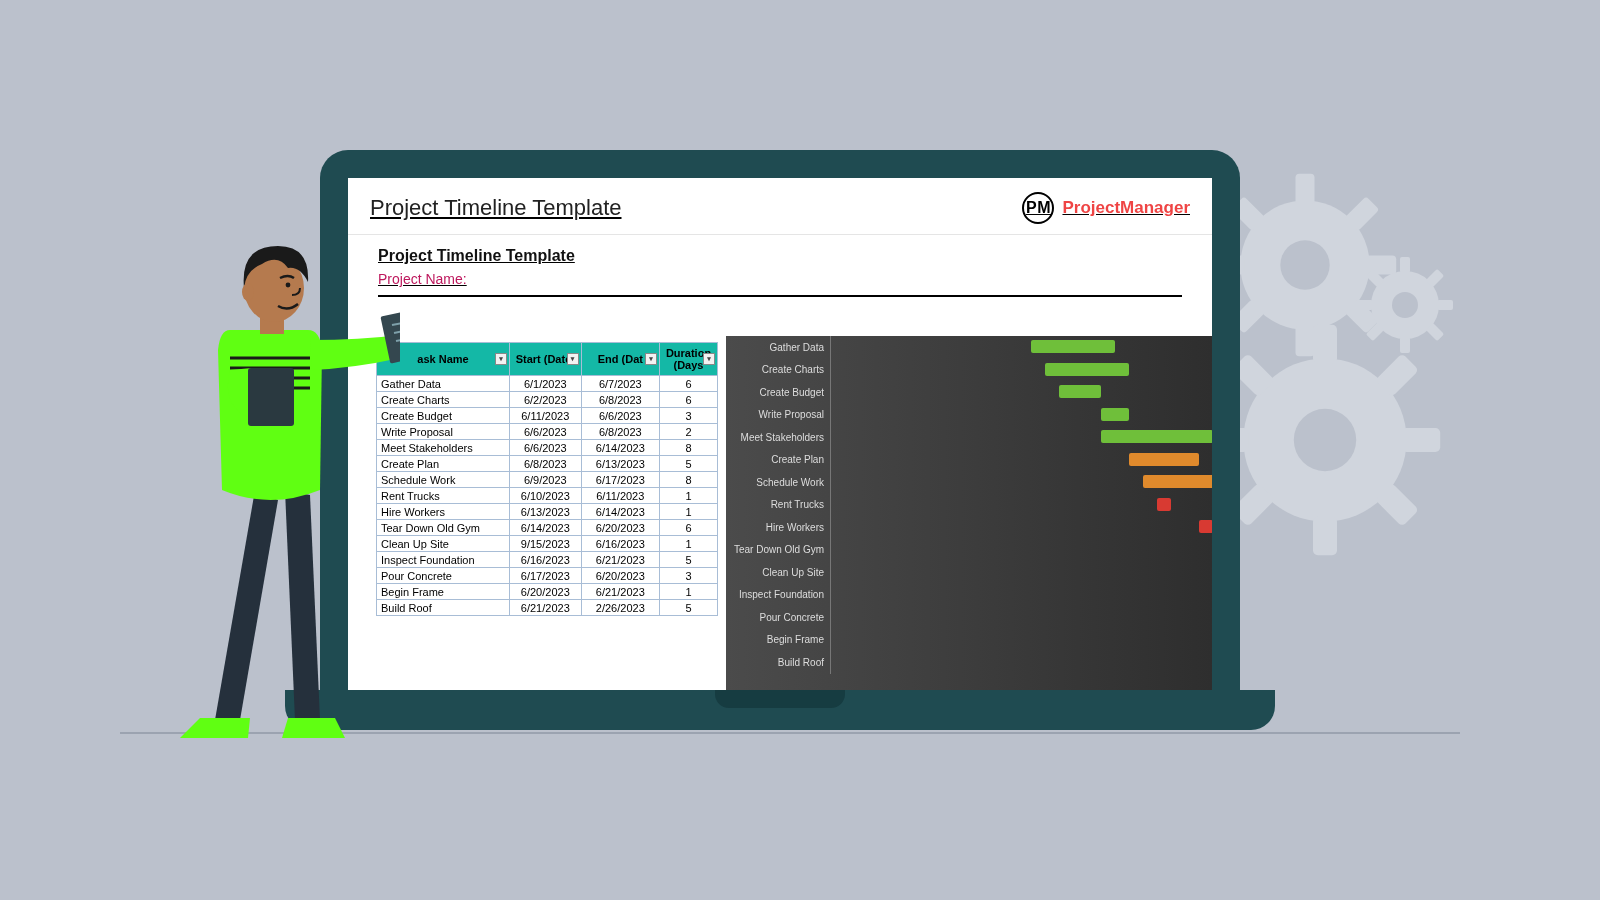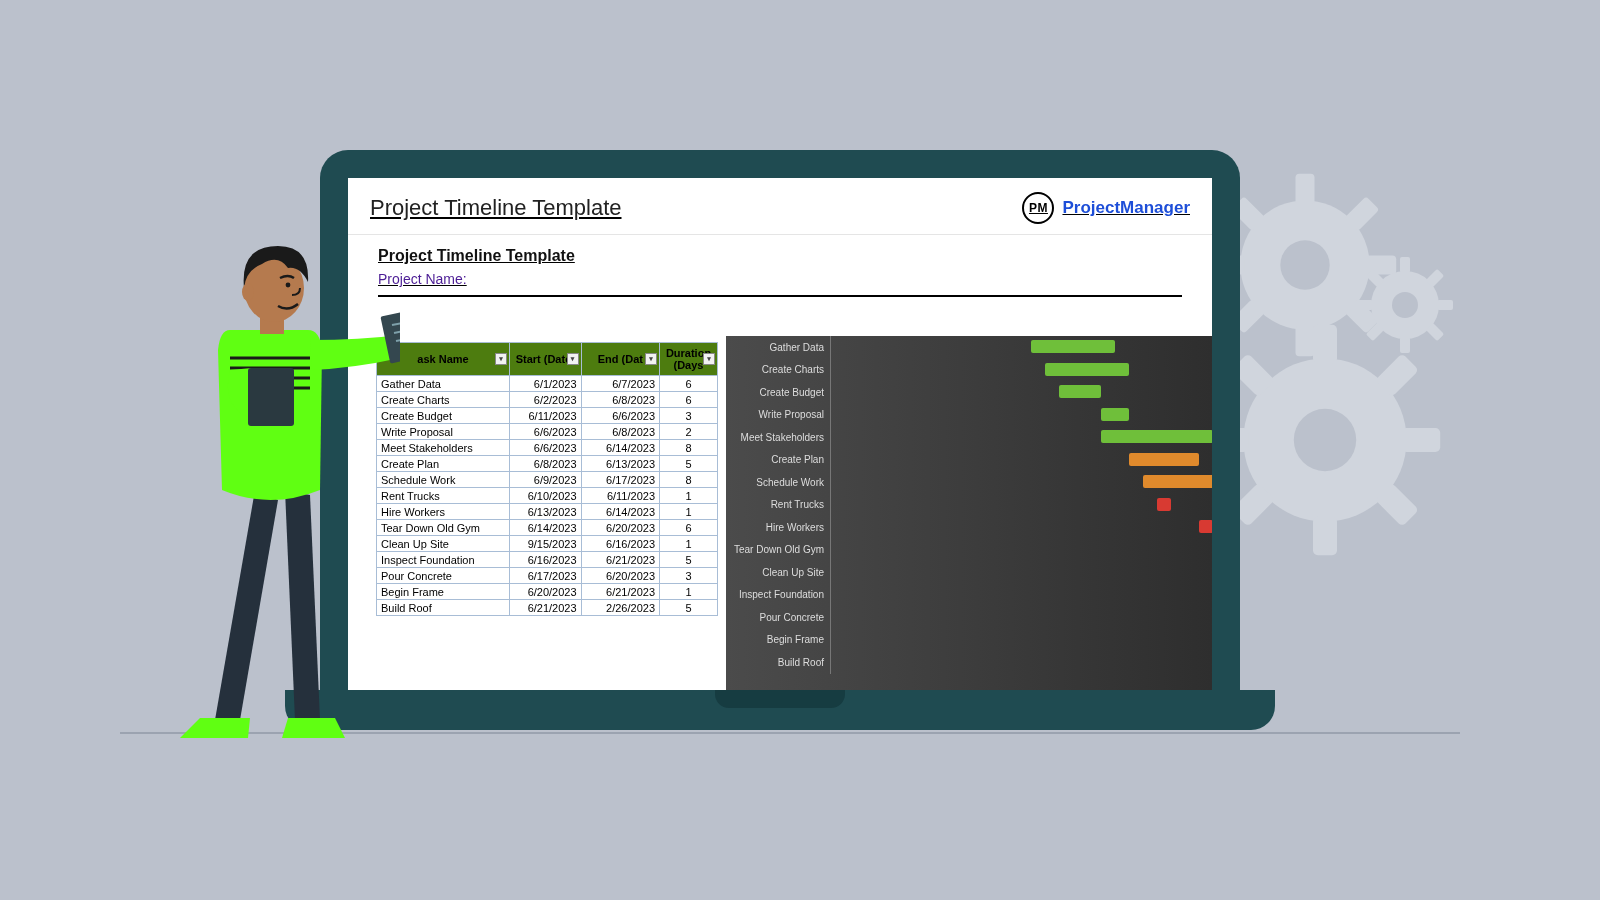--- a/index.html
+++ b/index.html
@@ -59,29 +59,29 @@
     padding:14px 22px 10px 22px;
     border-bottom:1px solid #e5e5e5;
   }
   .header-title {
     font-size:22px; font-weight:500; color:#222;
   }
   .brand { display:flex; align-items:center; gap:8px; }
   .brand-badge {
     width:28px; height:28px; border:2.5px solid #000; border-radius:50%;
     display:flex; align-items:center; justify-content:center;
-    font-weight:700; font-size:12px; letter-spacing:.5px;
-  }
-  .brand-name { font-weight:700; font-size:17px; color:#1d4ed8; }
+    font-weight:700; font-size:16px; letter-spacing:.5px;
+  }
+  .brand-name { font-weight:700; font-size:17px; color:#ef4444; }
 
   .sub {
     padding:12px 30px 0 30px;
   }
   .sub .t { font-weight:700; font-size:16px; color:#111; }
-  .sub .p { font-size:14px; color:#4c1d95; margin-top:6px; }
+  .sub .p { font-size:14px; color:#be185d; margin-top:6px; }
   .rule { border-bottom:2px solid #000; margin:8px 0 0 0; }
 
   .content {
     display:flex;
     position:absolute;
     left:0; right:0;
     top:158px; bottom:0;
   }
 
   
@@ -96,40 +96,40 @@
     width:100%;
     border-top:1px solid #a8bdd6;
     border-left:1px solid #a8bdd6;
   }
   table.tasks th {
     text-align:center;
     font-weight:700;
     padding:4px 2px;
     border-right:1px solid #a8bdd6;
     border-bottom:1px solid #a8bdd6;
-    background:#4d7c0f;
+    background:#14b8a6;
     position:relative;
     line-height:1.1;
   }
   .th-label { display:block; }
   table.tasks th .dd {
     position:absolute; right:2px; top:50%; transform:translateY(-50%);
     width:10px; height:10px; border:1px solid #888; font-size:7px;
     display:flex; align-items:center; justify-content:center;
     color:#444; background:#f2f2f2;
   }
   table.tasks td {
     padding:1.5px 4px;
     border-right:1px solid #a8bdd6;
     border-bottom:1px solid #a8bdd6;
     white-space:nowrap;
   }
   table.tasks td:nth-child(1){ text-align:left; }
   table.tasks td:nth-child(2),
-  table.tasks td:nth-child(3){ text-align:right; }
+  table.tasks td:nth-child(3){ text-align:center; }
   table.tasks td:nth-child(4){ text-align:center; }
   col.c1{width:39%} col.c2{width:21%} col.c3{width:23%} col.c4{width:17%}
 
   
   .gantt {
     flex:1;
     background:linear-gradient(90deg,#4b4b4b,#2e2e2e);
     position:relative;
     margin-left:8px;
   }

